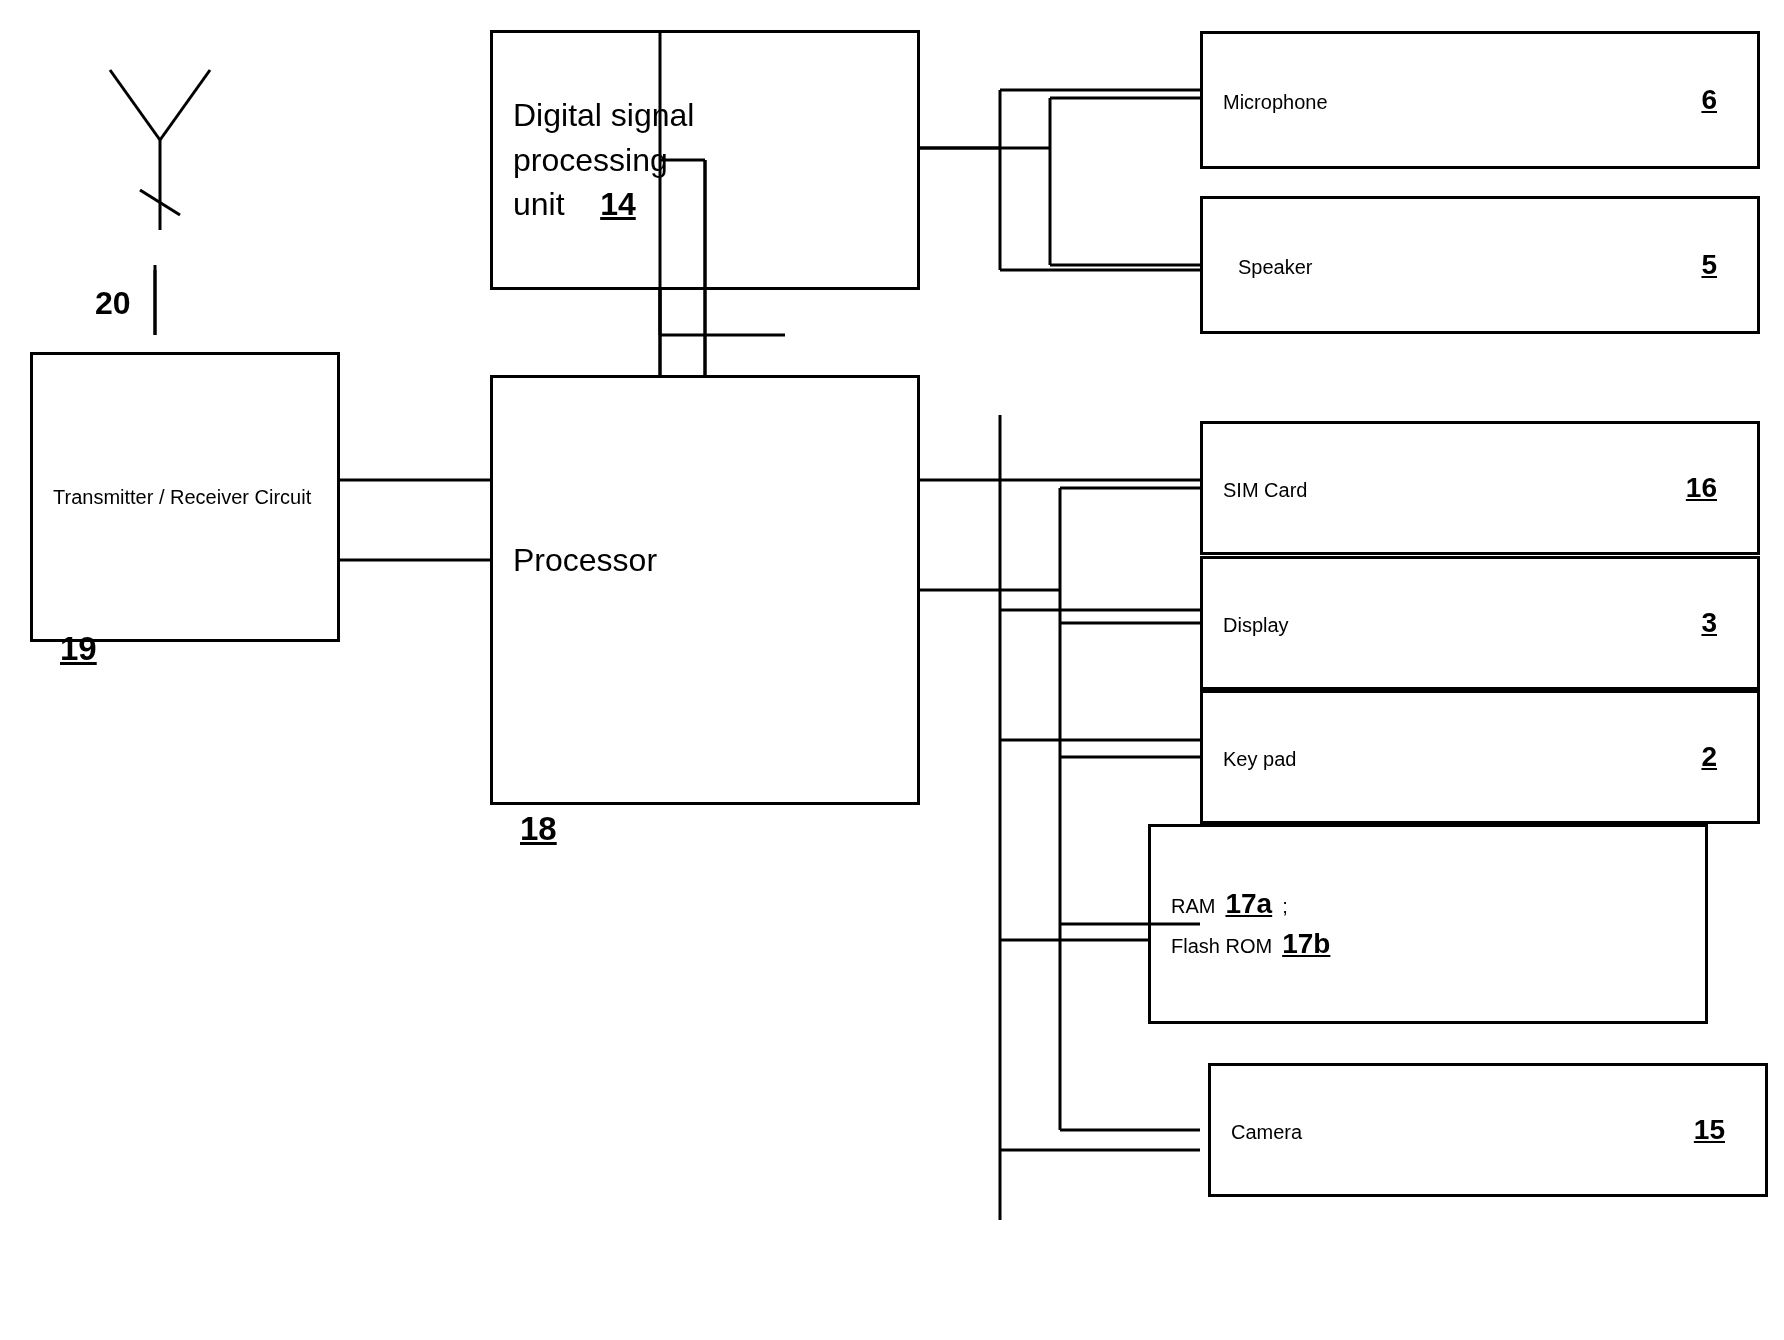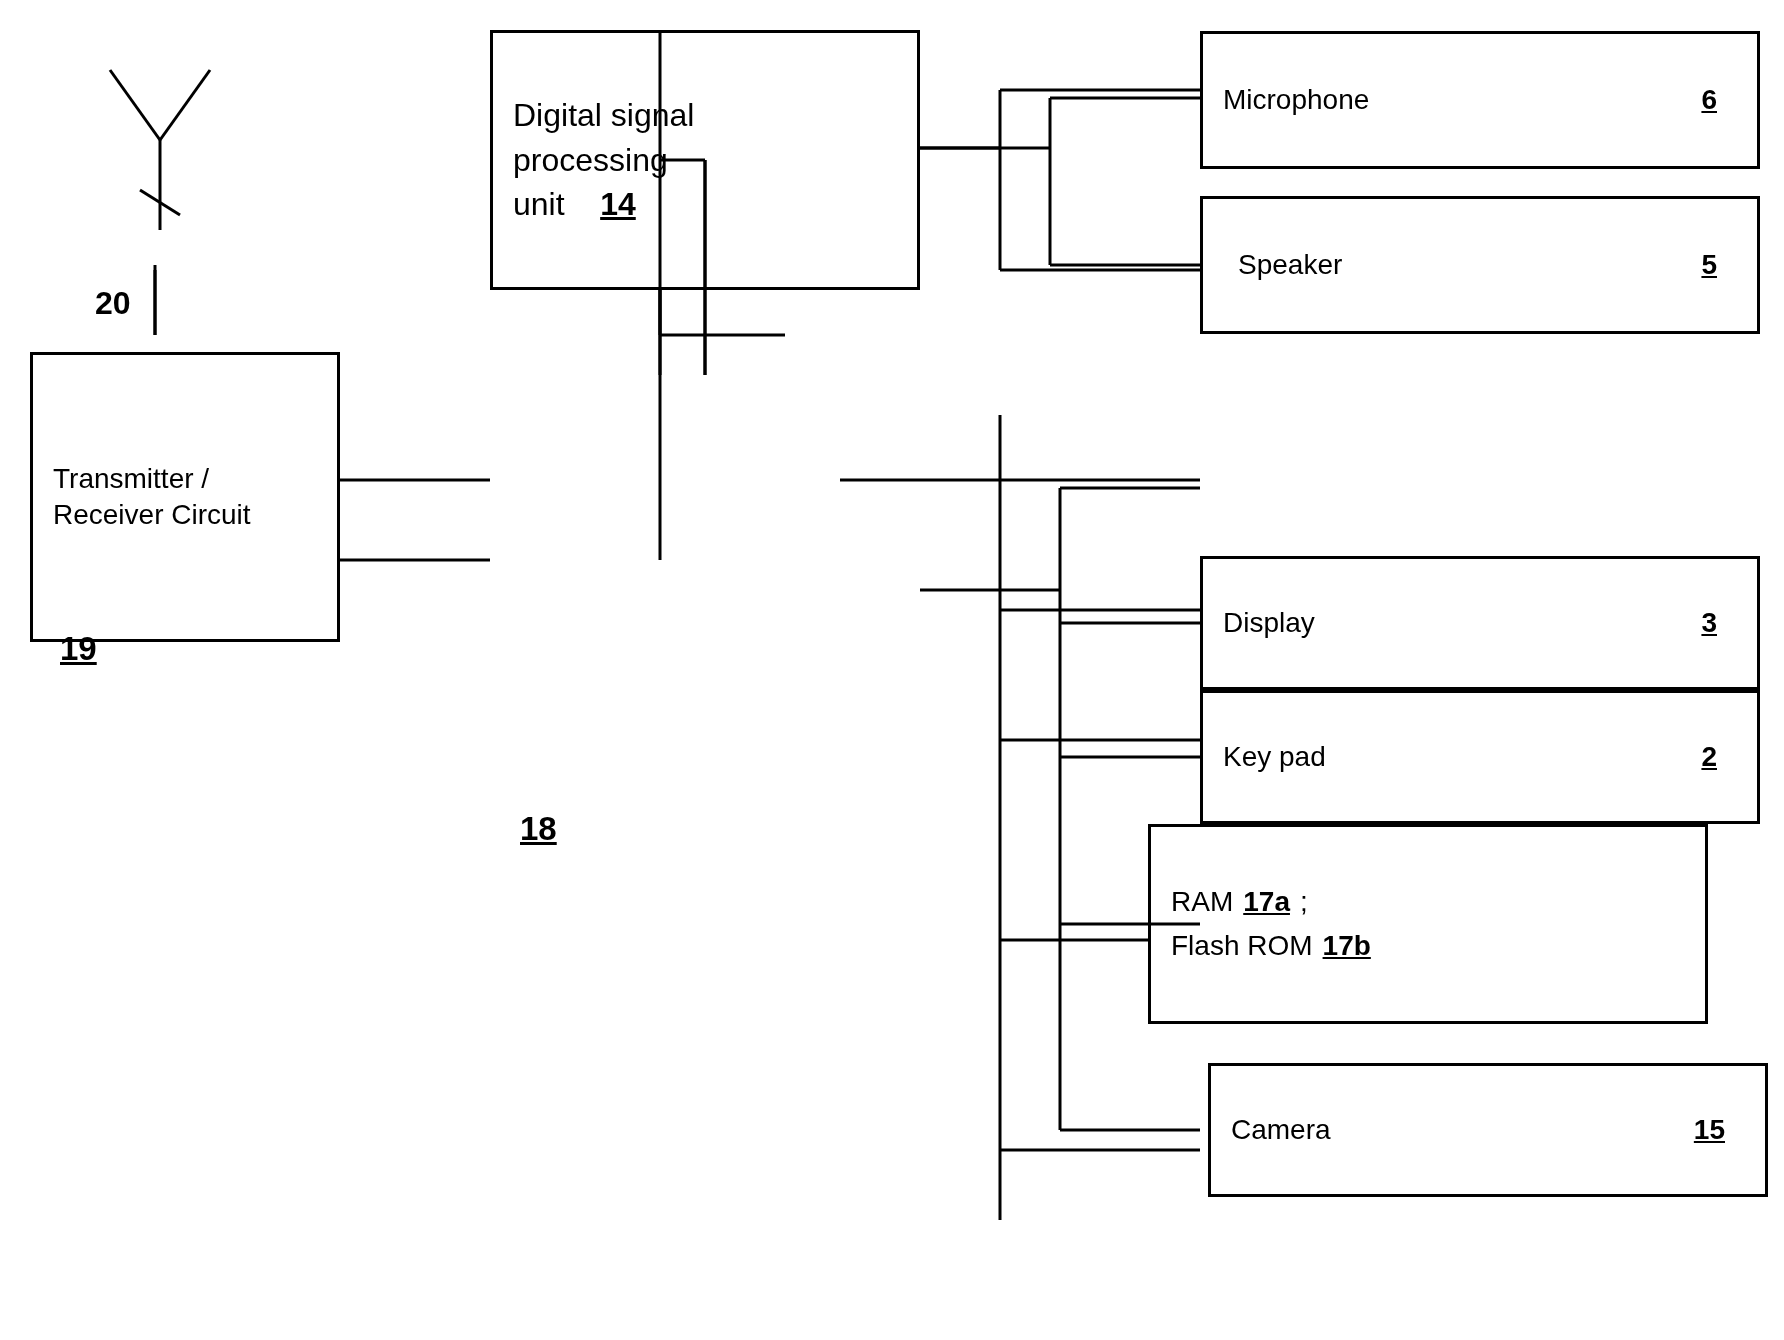--- a/index.html
+++ b/index.html
@@ -19,21 +19,21 @@
     .box {
       position: absolute;
       border: 3px solid #000;
       background: #fff;
       display: flex;
       flex-direction: column;
       justify-content: center;
       padding: 10px 20px;
     }
     .box-label {
-      font-size: 28px;
+      font-size: 20px;
       font-weight: normal;
       color: #000;
       line-height: 1.3;
     }
     .box-number {
       font-size: 28px;
       font-weight: bold;
       text-decoration: underline;
       color: #000;
     }
@@ -133,36 +133,47 @@
 
   <div class="box" style="left:30px; top:352px; width:310px; height:290px;">
     <div class="box-label">Transmitter / Receiver Circuit</div>
   </div>
   <div class="ref-number" style="left:60px; top:630px;">19</div>
 
   <div class="box" style="left:490px; top:30px; width:430px; height:260px;">
     <div style="font-size:32px; line-height:1.4;">Digital signal<br>processing<br>unit &nbsp;&nbsp;&nbsp;<span style="font-weight:bold; text-decoration:underline;">14</span></div>
   </div>
 
+  <div class="box" style="left:490px; top:375px; width:430px; height:430px;">
+    <div style="padding-bottom: 60px;">
+      <div style="font-size:32px;">Processor</div>
+    </div>
+  </div>
   <div class="ref-number" style="left:520px; top:810px;">18</div>
 
   <div class="box" style="left:1200px; top:31px; width:560px; height:138px;">
     <div class="box-row">
       <span class="box-label">Microphone</span>
       <span class="box-number" style="margin-left:auto; margin-right:20px;">6</span>
     </div>
   </div>
 
   <div class="box" style="left:1200px; top:196px; width:560px; height:138px;padding-left:35px;">
     <div class="box-row">
       <span class="box-label">Speaker</span>
       <span class="box-number" style="margin-left:auto; margin-right:20px;">5</span>
     </div>
   </div>
 
+  <div class="box" style="left:1200px; top:421px; width:560px; height:134px;">
+    <div class="box-row">
+      <span class="box-label">SIM Card</span>
+      <span class="box-number" style="margin-left:auto; margin-right:20px;">16</span>
+    </div>
+  </div>
 
   <div class="box" style="left:1200px; top:556px; width:560px; height:134px;">
     <div class="box-row">
       <span class="box-label">Display</span>
       <span class="box-number" style="margin-left:auto; margin-right:20px;">3</span>
     </div>
   </div>
 
   <div class="box" style="left:1200px; top:690px; width:560px; height:134px;">
     <div class="box-row">

